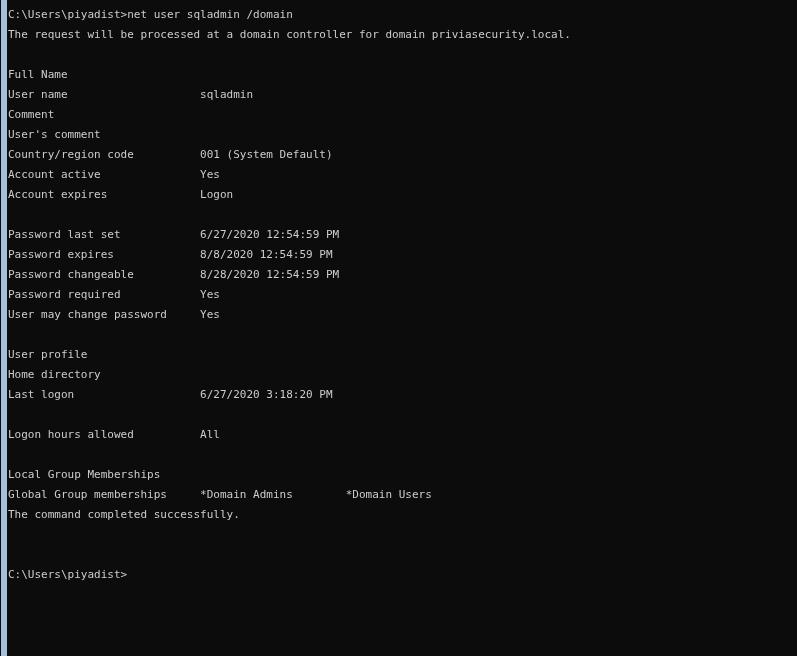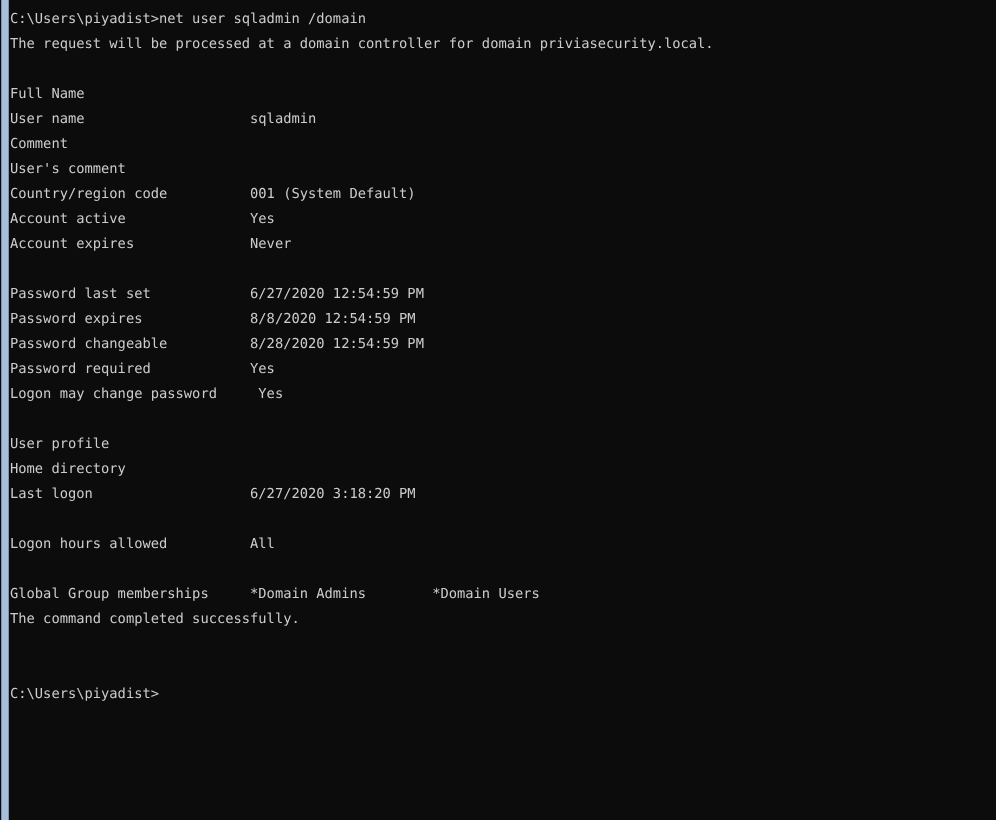--- a/index.html
+++ b/index.html
@@ -68,34 +68,35 @@
   <div id="console-surface">
     <span class="console-line">C:\Users\piyadist&gt;net user sqladmin /domain</span>
     <span class="console-line">The request will be processed at a domain controller for domain priviasecurity.local.</span>
     <span class="console-line blank"></span>
     <span class="console-line">Full Name</span>
     <span class="console-line">User name                    sqladmin</span>
     <span class="console-line">Comment</span>
     <span class="console-line">User's comment</span>
     <span class="console-line">Country/region code          001 (System Default)</span>
     <span class="console-line">Account active               Yes</span>
-    <span class="console-line">Account expires              Never</span>
+    <span class="console-line">Account expires              Logon</span>
     <span class="console-line blank"></span>
     <span class="console-line">Password last set            6/27/2020 12:54:59 PM</span>
     <span class="console-line">Password expires             8/8/2020 12:54:59 PM</span>
     <span class="console-line">Password changeable          8/28/2020 12:54:59 PM</span>
     <span class="console-line">Password required            Yes</span>
-    <span class="console-line">Logon may change password     Yes</span>
+    <span class="console-line">User may change password     Yes</span>
     <span class="console-line blank"></span>
     <span class="console-line">User profile</span>
     <span class="console-line">Home directory</span>
     <span class="console-line">Last logon                   6/27/2020 3:18:20 PM</span>
     <span class="console-line blank"></span>
     <span class="console-line">Logon hours allowed          All</span>
     <span class="console-line blank"></span>
+    <span class="console-line">Local Group Memberships</span>
     <span class="console-line">Global Group memberships     *Domain Admins        *Domain Users</span>
     <span class="console-line">The command completed successfully.</span>
     <span class="console-line blank"></span>
     <span class="console-line blank"></span>
     <span class="console-line">C:\Users\piyadist&gt;</span>
   </div>
 
 </div>
 
 </body></html>

